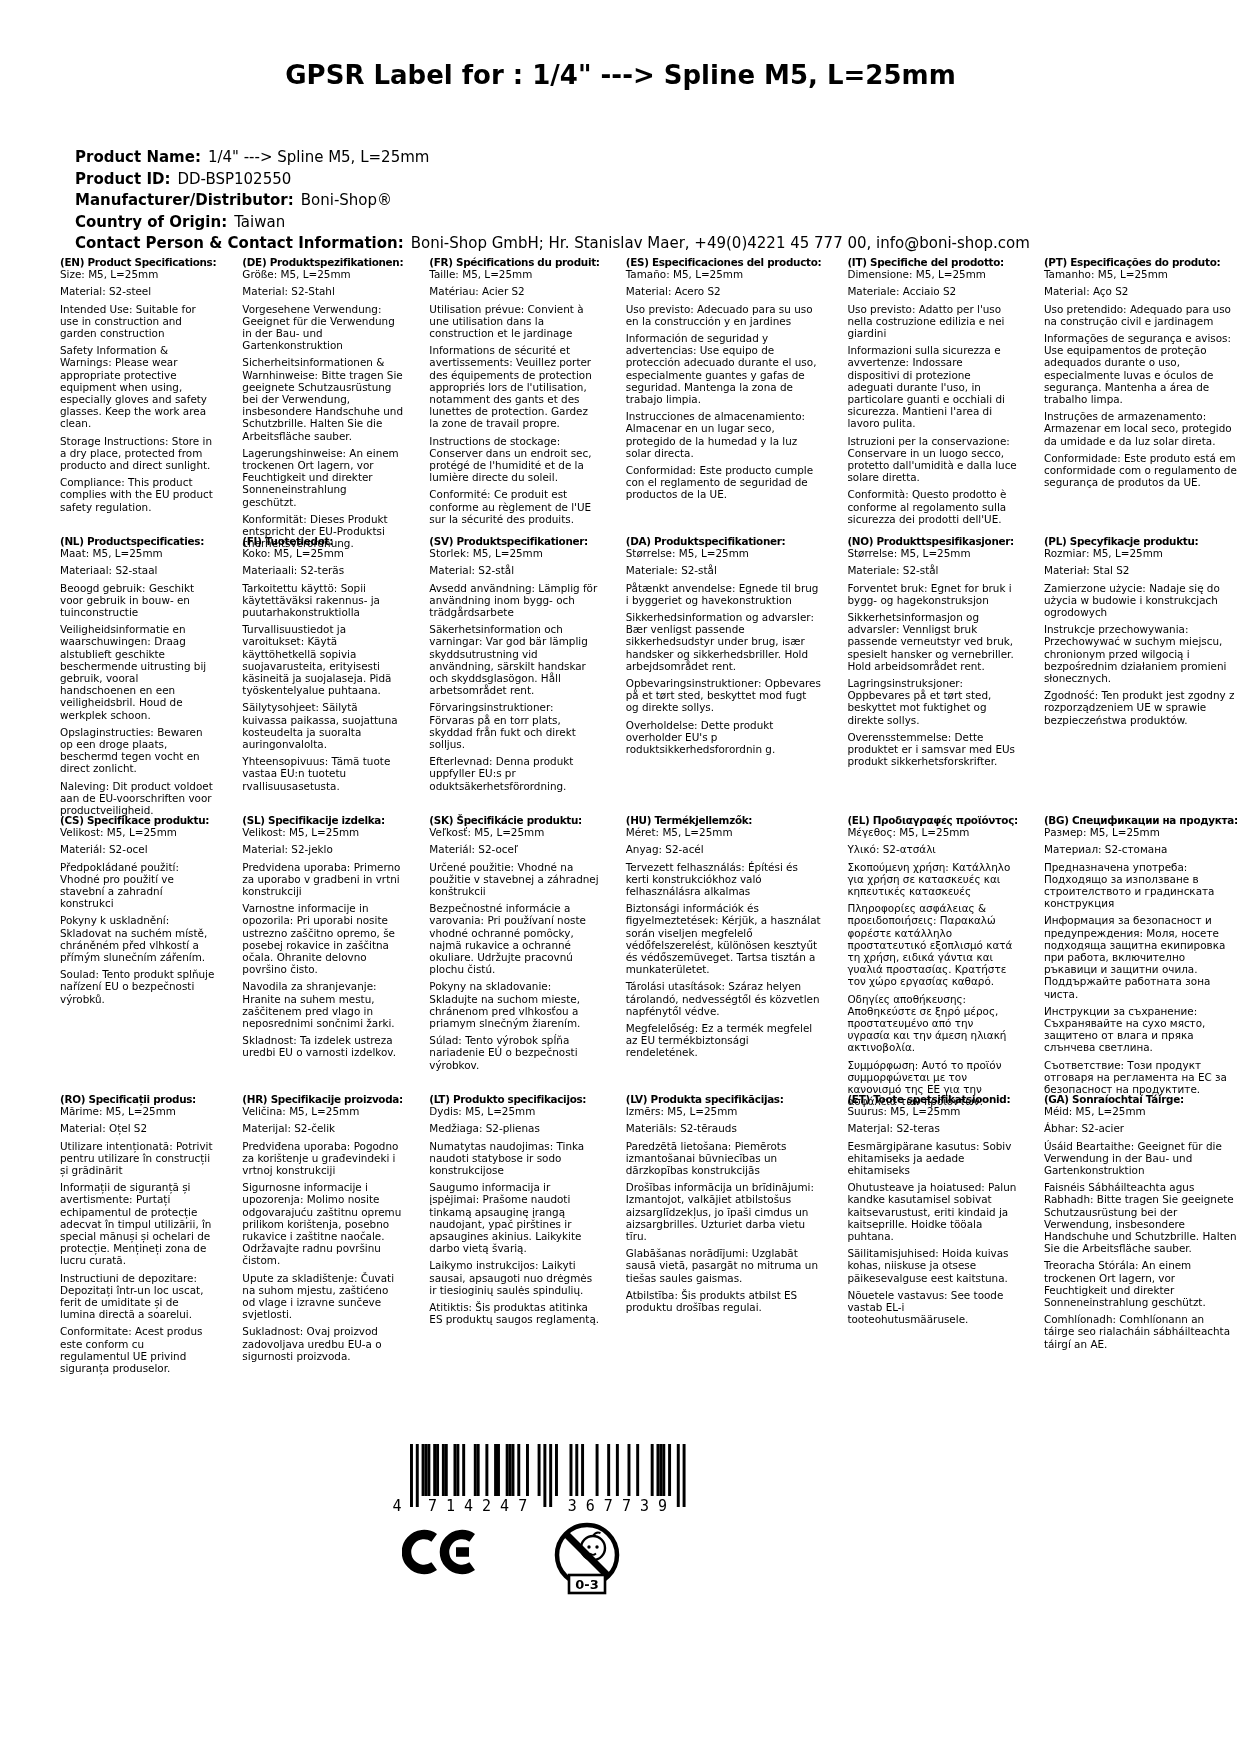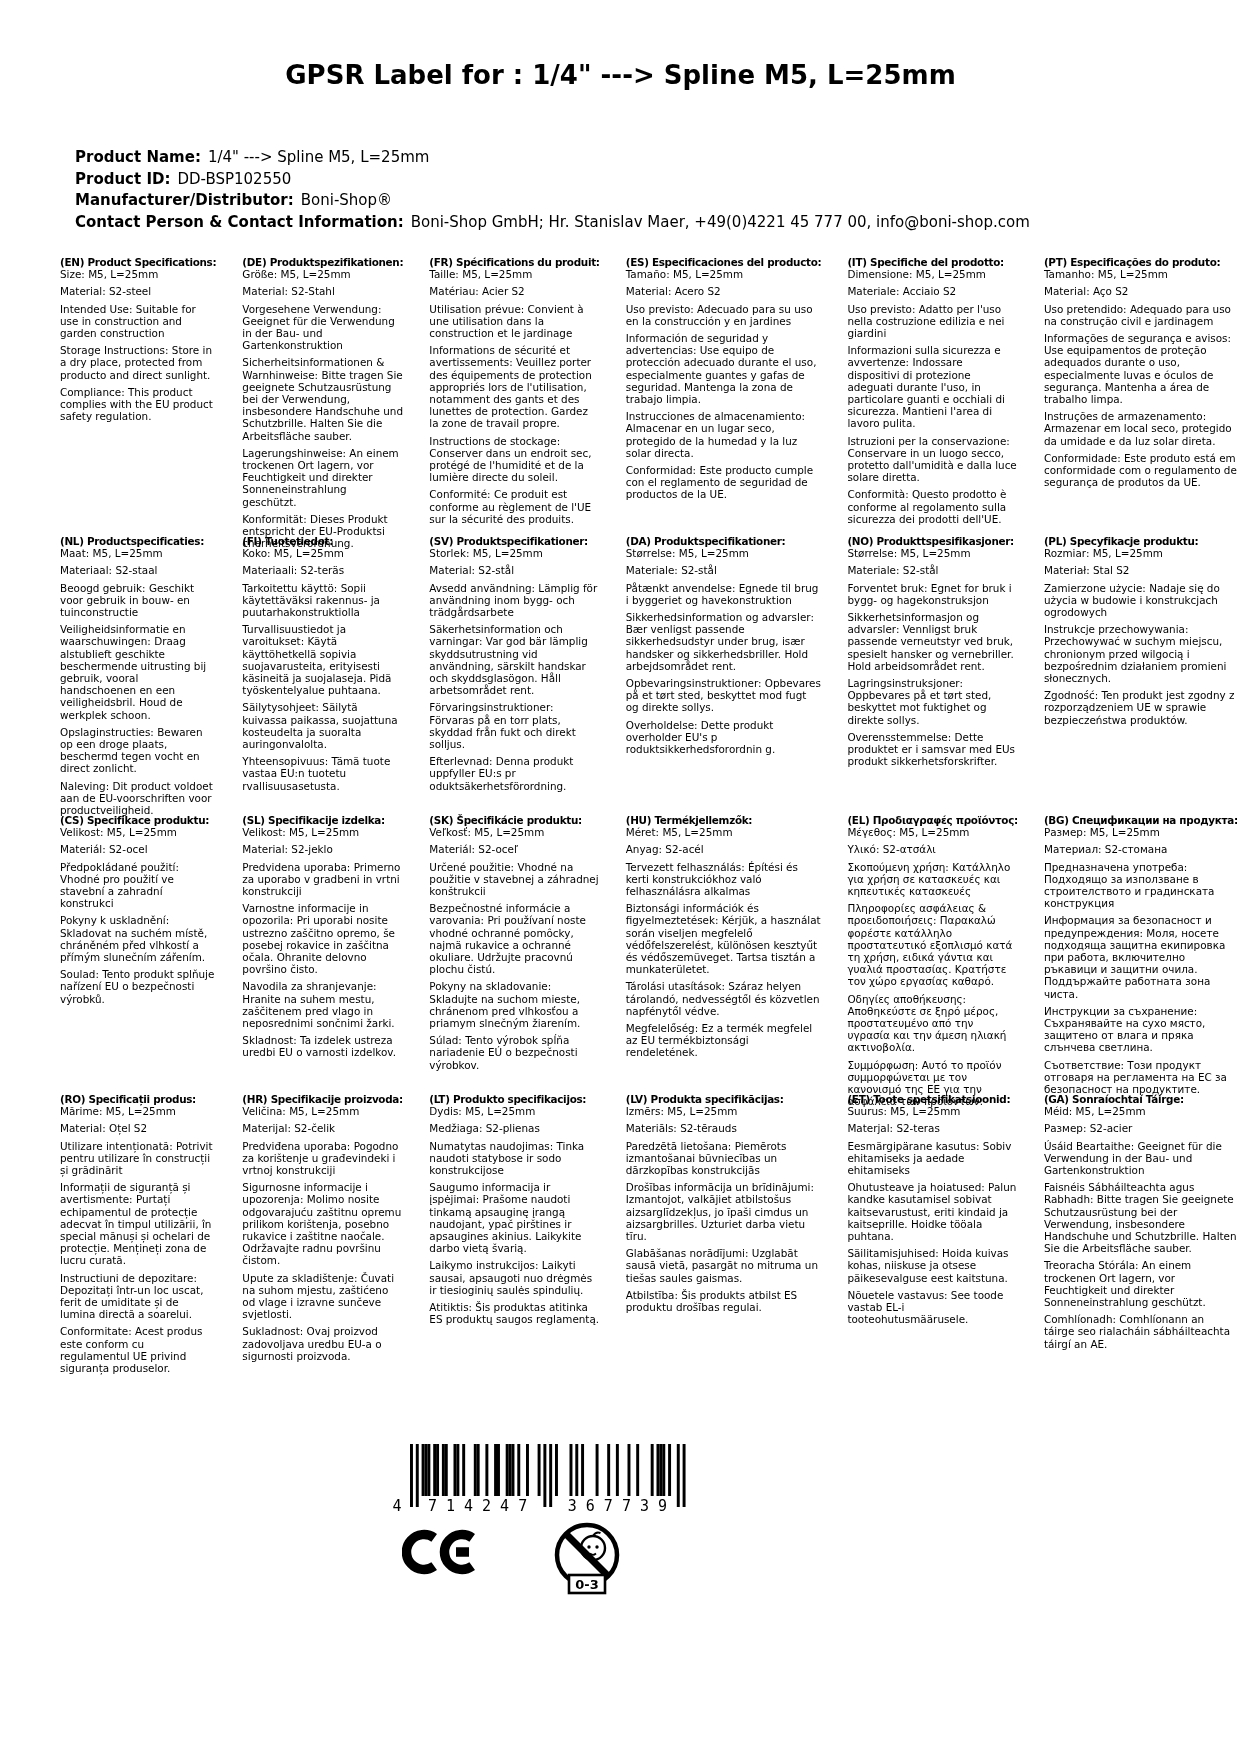--- a/index.html
+++ b/index.html
@@ -53,33 +53,37 @@
   </div>
 
   <div class="pi-row">
     <span class="label">Product ID:</span><span class="value">DD-BSP102550</span>
   </div>
 
   <div class="pi-row">
     <span class="label">Manufacturer/Distributor:</span><span class="value">Boni-Shop®</span>
   </div>
 
+  <div class="pi-row">
+    <span class="label">Country of Origin:</span><span class="value">Taiwan</span>
+  </div>
 
   <div class="pi-row">
     <span class="label">Contact Person &amp; Contact Information:</span><span class="value">Boni-Shop GmbH; Hr. Stanislav Maer, +49(0)4221 45 777 00, info@boni-shop.com</span>
   </div>
 </div>
 
 <div class="lang-grid">
   <div class="lang-block">
     <h3>(EN) Product Specifications:</h3>
     <div class="body">
         <p>Size: M5, L=25mm</p>
         <p>Material: S2-steel</p>
         <p>Intended Use: Suitable for use in construction and garden construction</p>
+        <p>Safety Information &amp; Warnings: Please wear appropriate protective equipment when using, especially gloves and safety glasses. Keep the work area clean.</p>
         <p>Storage Instructions: Store in a dry place, protected from producto and direct sunlight.</p>
         <p>Compliance: This product complies with the EU product safety regulation.</p>
       </div>
   </div>
 
   <div class="lang-block">
     <h3>(DE) Produktspezifikationen:</h3>
     <div class="body">
         <p>Größe: M5, L=25mm</p>
         <p>Material: S2-Stahl</p>
@@ -337,21 +341,21 @@
         <p>Ohutusteave ja hoiatused: Palun kandke kasutamisel sobivat kaitsevarustust, eriti kindaid ja kaitseprille. Hoidke tööala puhtana.</p>
         <p>Säilitamisjuhised: Hoida kuivas kohas, niiskuse ja otsese päikesevalguse eest kaitstuna.</p>
         <p>Nõuetele vastavus: See toode vastab EL-i tooteohutusmäärusele.</p>
       </div>
   </div>
 
   <div class="lang-block">
     <h3>(GA) Sonraíochtaí Táirge:</h3>
     <div class="body">
         <p>Méid: M5, L=25mm</p>
-        <p>Размер: S2-acier</p>
+        <p>Ábhar: S2-acier</p>
         <p>Úsáid Beartaithe: Geeignet für die Verwendung in der Bau- und Gartenkonstruktion</p>
         <p>Faisnéis Sábháilteachta agus Rabhadh: Bitte tragen Sie geeignete Schutzausrüstung bei der Verwendung, insbesondere Handschuhe und Schutzbrille. Halten Sie die Arbeitsfläche sauber.</p>
         <p>Treoracha Stórála: An einem trockenen Ort lagern, vor Feuchtigkeit und direkter Sonneneinstrahlung geschützt.</p>
         <p>Comhlíonadh: Comhlíonann an táirge seo rialacháin sábháilteachta táirgí an AE.</p>
       </div>
   </div>
 </div>
 
 <div class="barcode">
   <svg id="barcode-svg" width="320" height="80" viewBox="0 0 320 80" fill="#000">

